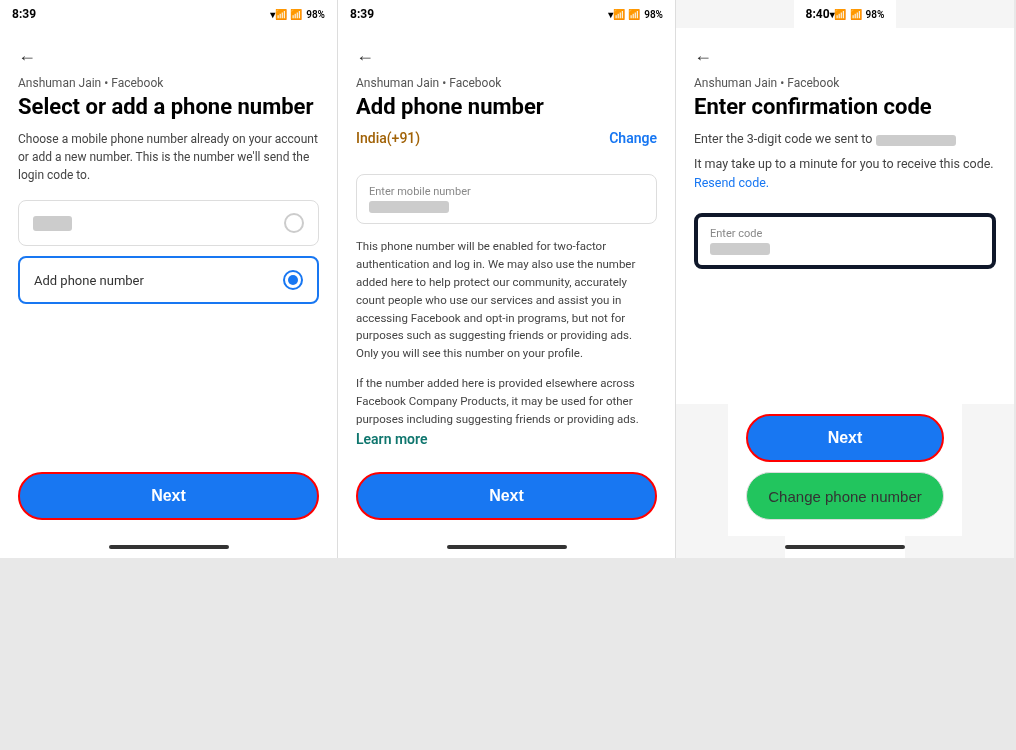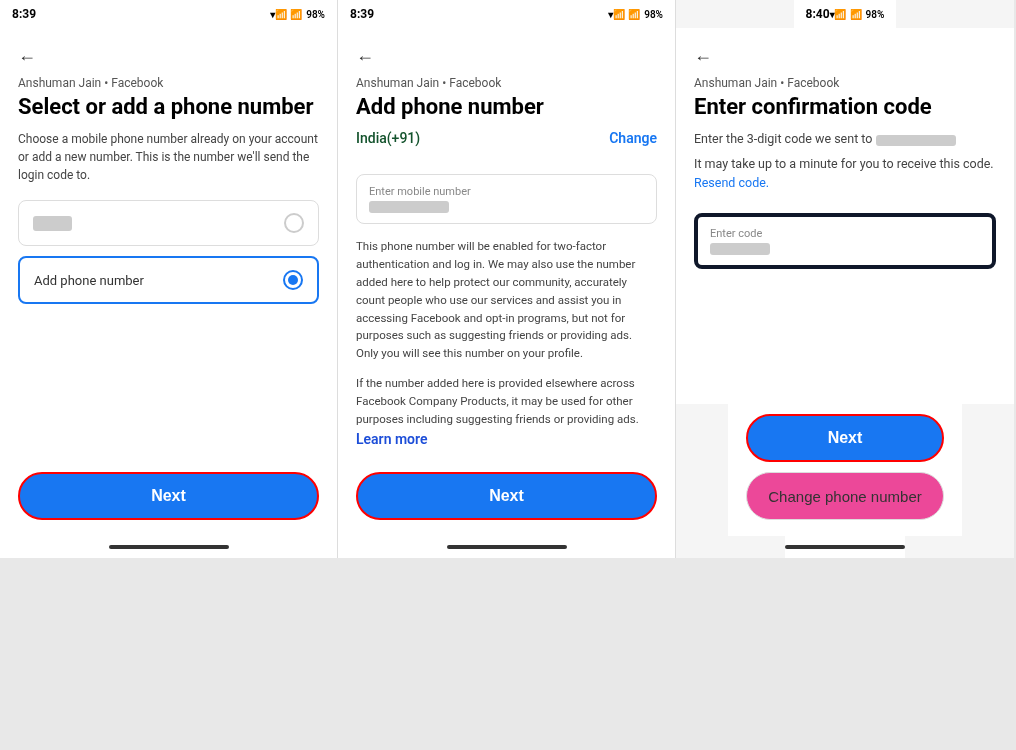--- a/index.html
+++ b/index.html
@@ -141,21 +141,21 @@
       border-radius: 30px;
       font-size: 16px;
       font-weight: 600;
       cursor: pointer;
       border: 2px solid red;
     }
 
     .change-phone-btn {
       width: 100%;
       height: 48px;
-      background: #ec4899;
+      background: #22c55e;
       color: #333;
       border: 1px solid #ddd;
       border-radius: 30px;
       font-size: 15px;
       font-weight: 500;
       cursor: pointer;
       margin-top: 10px;
     }
 
     .home-indicator {
@@ -175,42 +175,42 @@
     }
 
     
     .country-row {
       display: flex;
       align-items: center;
       justify-content: space-between;
       margin-bottom: 12px;
     }
 
-    .country-label { font-size: 14px; color: #14532d; font-weight: 500; }
+    .country-label { font-size: 14px; color: #a16207; font-weight: 500; }
     .change-link { font-size: 14px; color: #1877f2; font-weight: 600; cursor: pointer; text-align: center; }
 
     .input-box {
       border: 1px solid #ddd;
       border-radius: 8px;
       padding: 10px 12px;
       margin-bottom: 14px;
       margin-top: 16px;
     }
 
     .input-label { font-size: 11px; color: #888; margin-bottom: 3px; }
     .input-value { background: #ccc; border-radius: 3px; height: 12px; width: 80px; }
 
     .info-text {
       font-size: 11.5px;
       color: #444;
       line-height: 1.55;
       margin-bottom: 12px;
     }
 
-    .info-text a { color: #1d4ed8; text-decoration: none; }
+    .info-text a { color: #0f766e; text-decoration: none; }
 
     
     .confirm-desc {
       font-size: 12.5px;
       color: #444;
       line-height: 1.5;
       margin-bottom: 6px;
     }
 
     .confirm-desc .sent-to {

